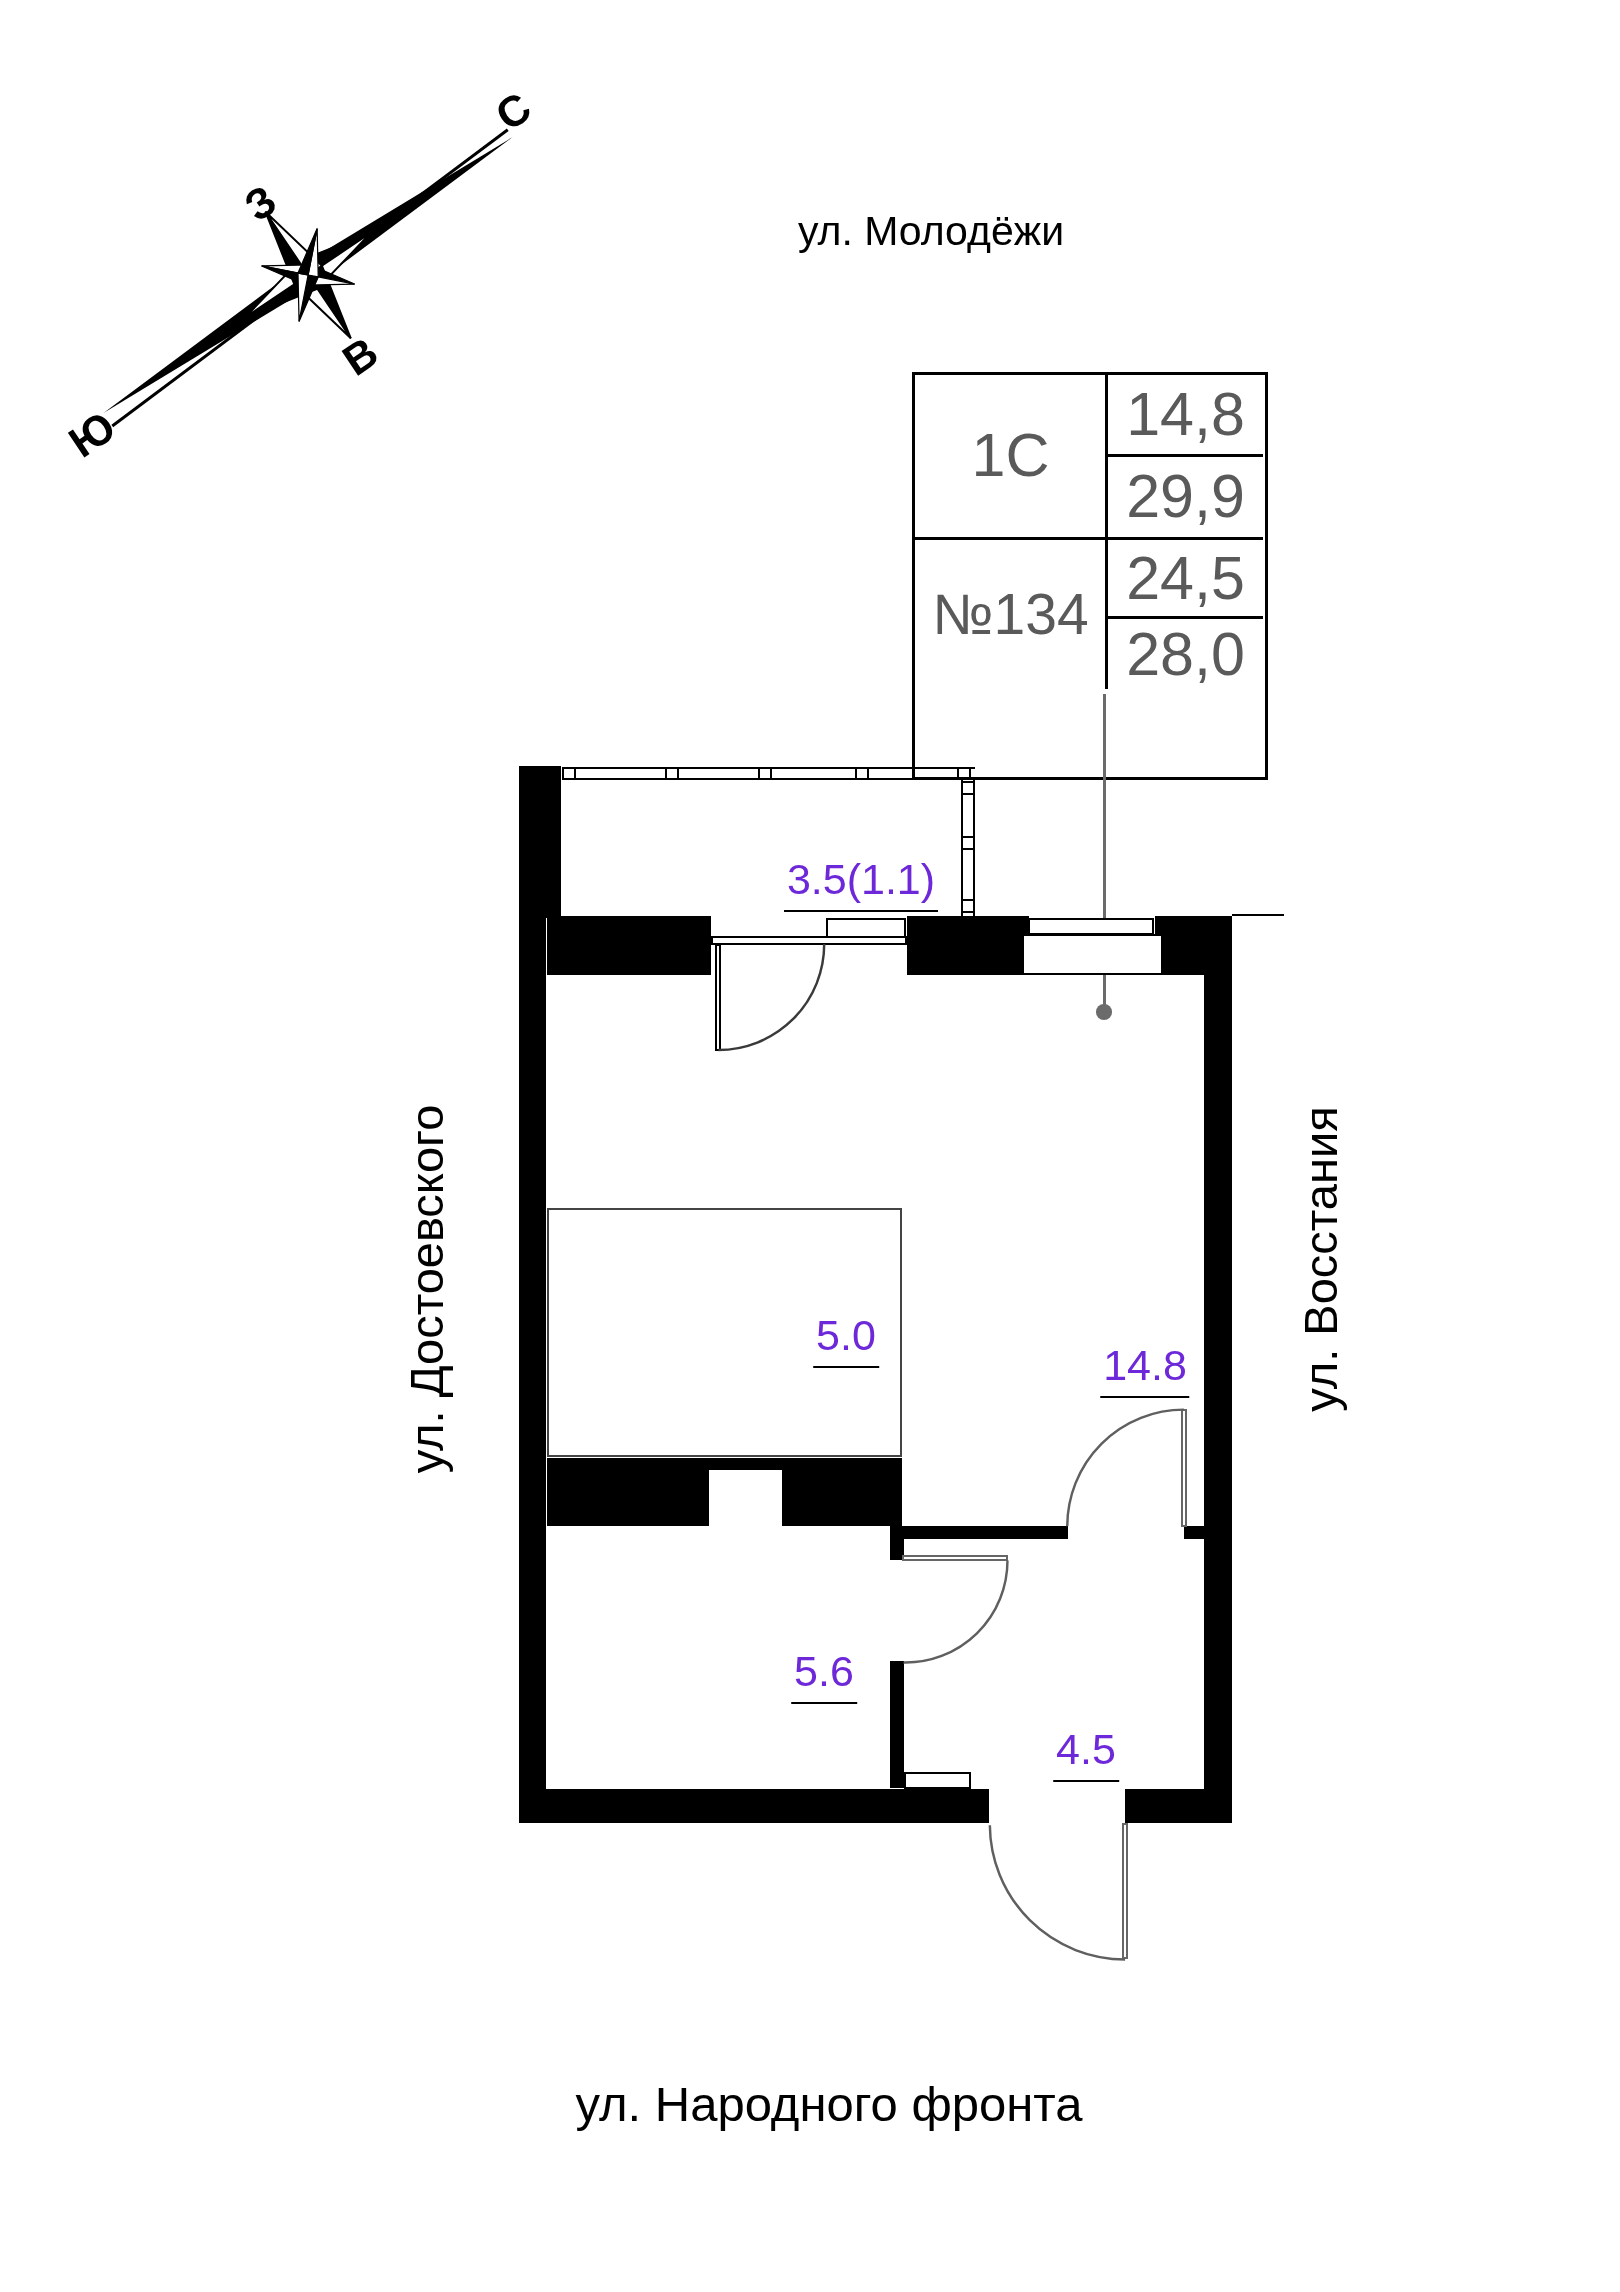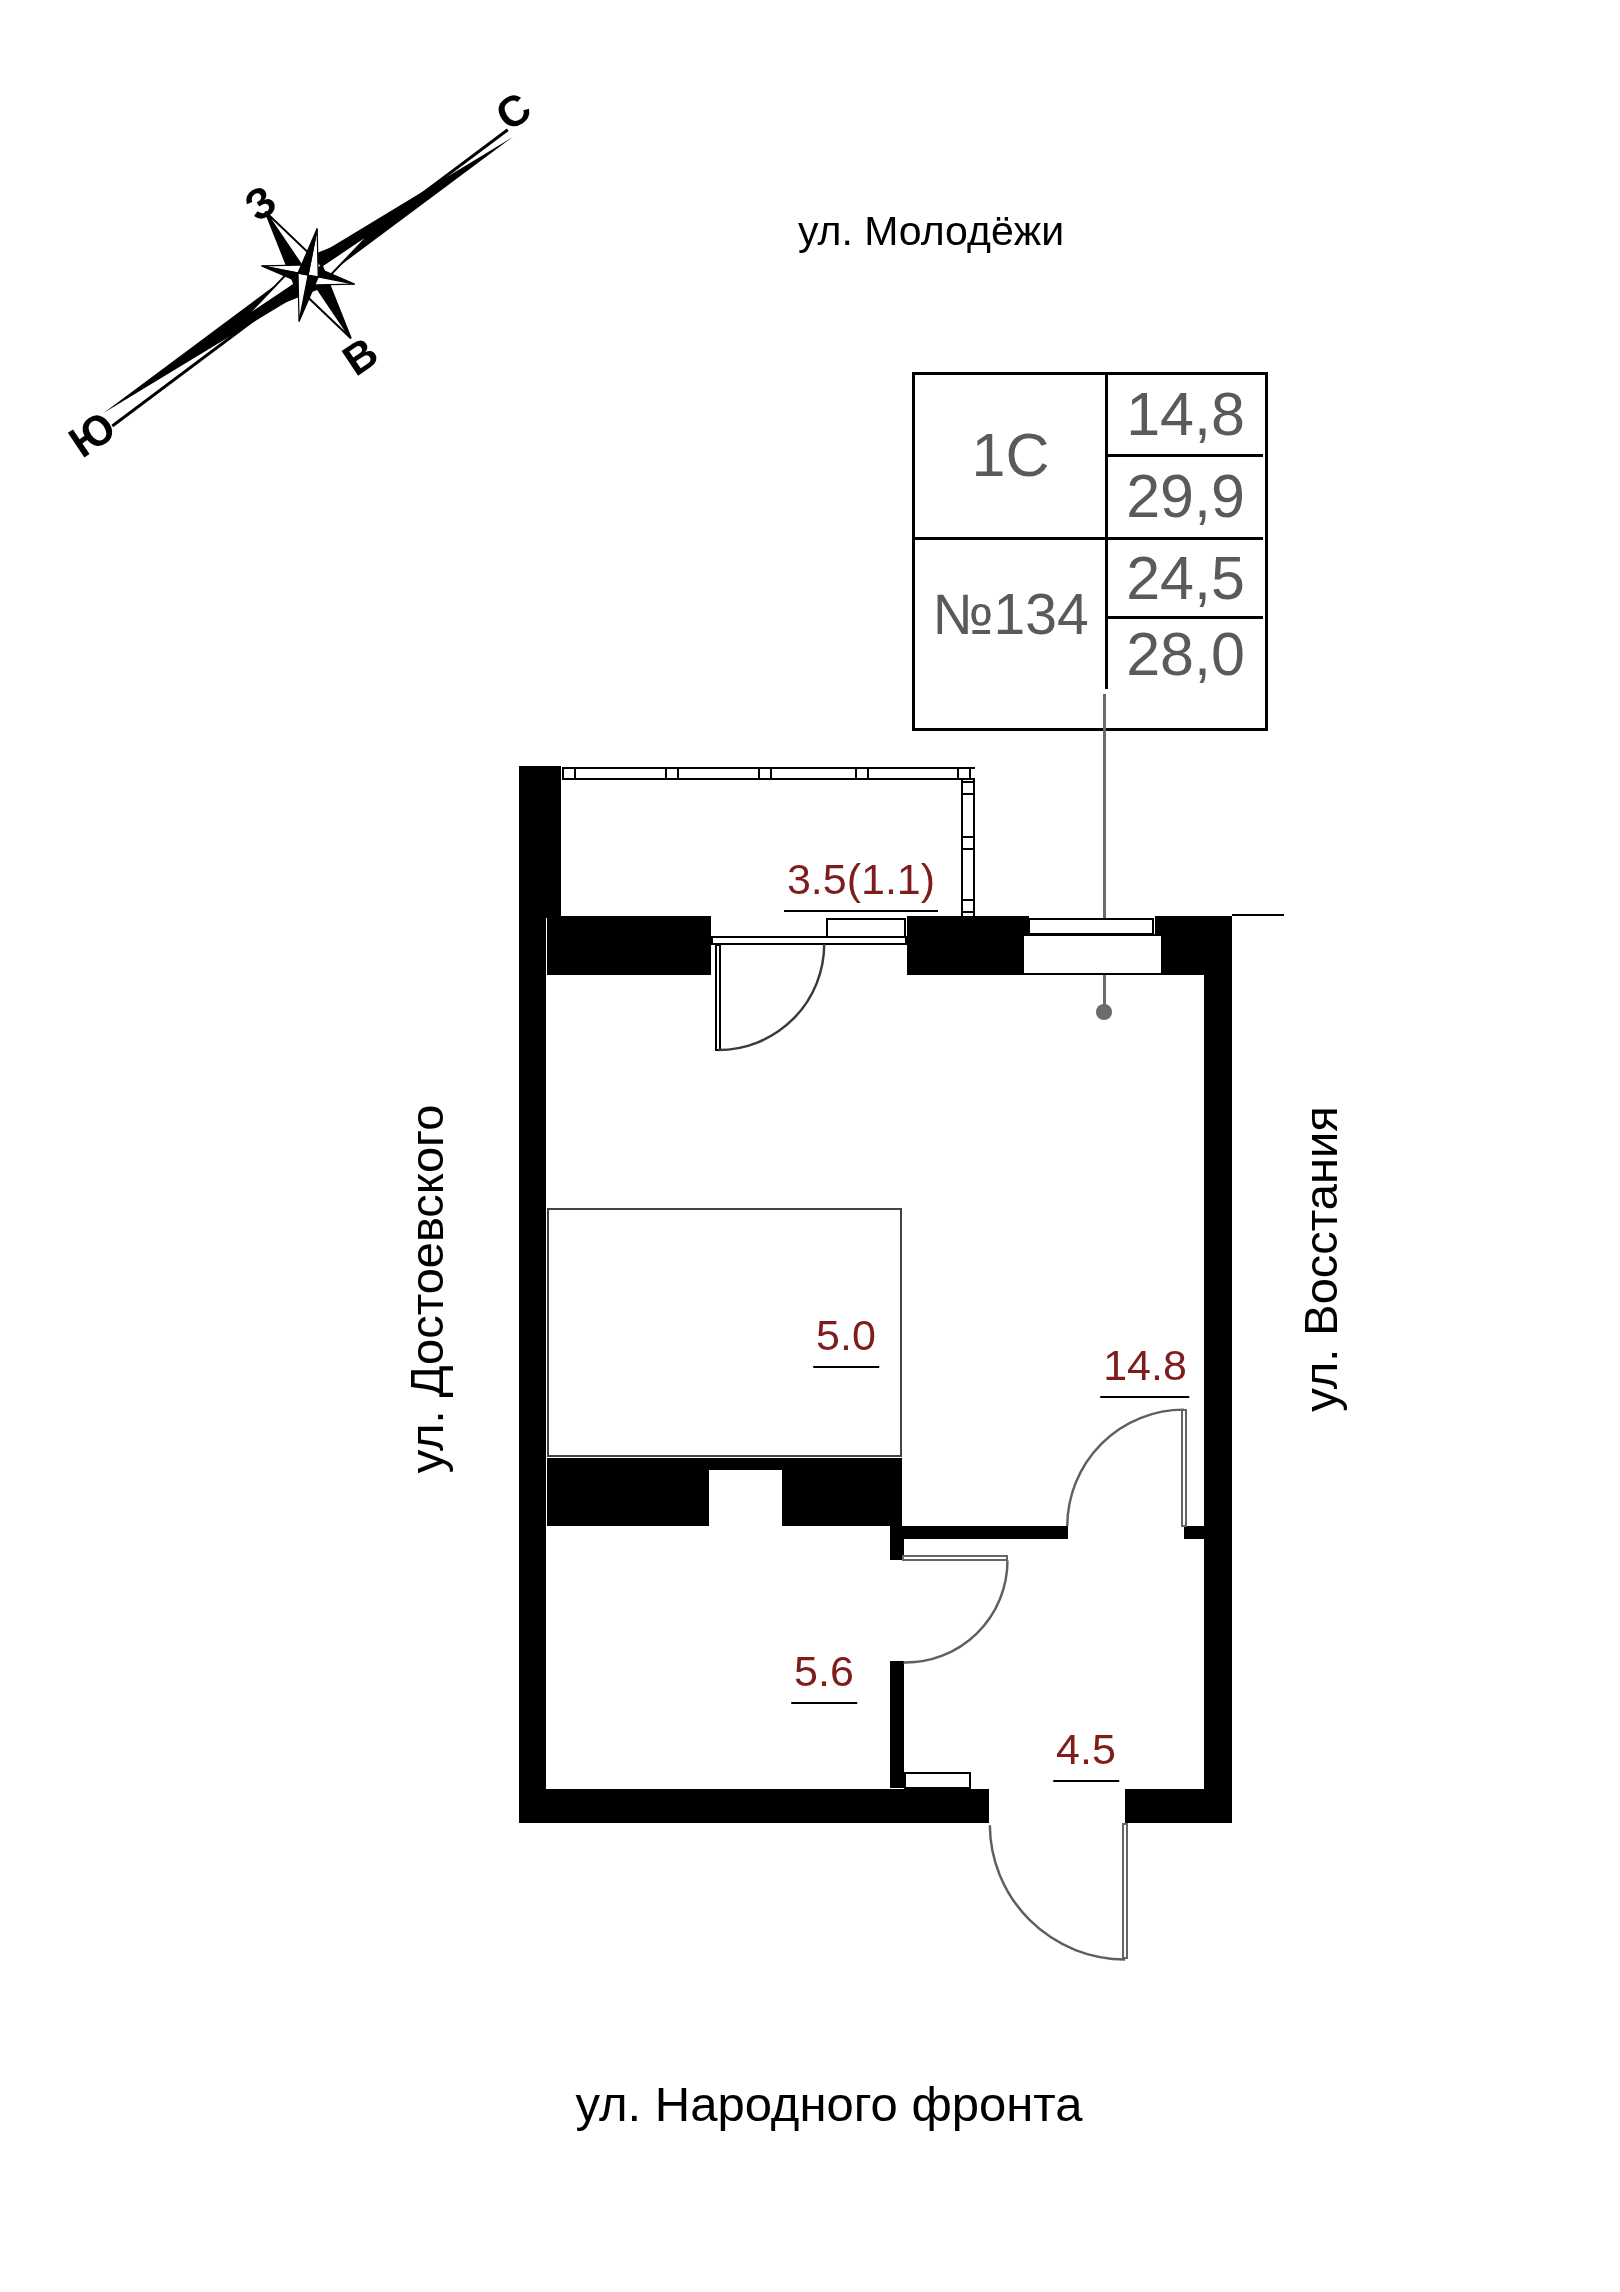--- a/index.html
+++ b/index.html
@@ -5,27 +5,27 @@
   html,body{margin:0;padding:0;background:#fff;}
   #canvas{
     position:relative;width:1620px;height:2293px;background:#fff;overflow:hidden;
     font-family:"Liberation Sans", sans-serif;color:#000;
   }
   .abs{position:absolute;}
   .wall{position:absolute;background:#000;}
   .street{position:absolute;font-size:47px;color:#000;white-space:nowrap;}
   .street.rot{transform:translate(-50%,-50%) rotate(-90deg);}
   .room-label{
-    position:absolute;font-size:43px;color:#7f1d1d;white-space:nowrap;
+    position:absolute;font-size:43px;color:#6d28d9;white-space:nowrap;
     border-bottom:2.9px solid #000;padding:0 2.9px 5.9px 2.9px;transform:translateX(-50%);
   }
   .thinbox{position:absolute;background:#fff;border:2px solid #000;box-sizing:border-box;}
   .leaf{position:absolute;background:#fff;border:2px solid #666;box-sizing:border-box;}
   
-  #info-table{position:absolute;left:912px;top:372px;width:356px;height:359px;
+  #info-table{position:absolute;left:912px;top:372px;width:356px;height:408px;
     border:3.9px solid #000;box-sizing:border-box;}
   #info-table .cell{position:absolute;display:flex;align-items:center;justify-content:center;
     color:#5a5a5a;font-size:61px;}
   #info-table .line{position:absolute;background:#000;}
   
   .glaze-h{position:absolute;border-top:2px solid #000;border-bottom:2px solid #000;box-sizing:border-box;}
   .glaze-v{position:absolute;border-left:2px solid #000;border-right:2px solid #000;box-sizing:border-box;}
   .tick-v{position:absolute;top:0;bottom:0;width:9.8px;border-left:2px solid #000;border-right:2px solid #000;}
   .tick-h{position:absolute;left:0;right:0;height:9.8px;border-top:2px solid #000;border-bottom:2px solid #000;}
   .compass-letter{position:absolute;font-size:43px;font-weight:bold;transform:rotate(-34deg);}

